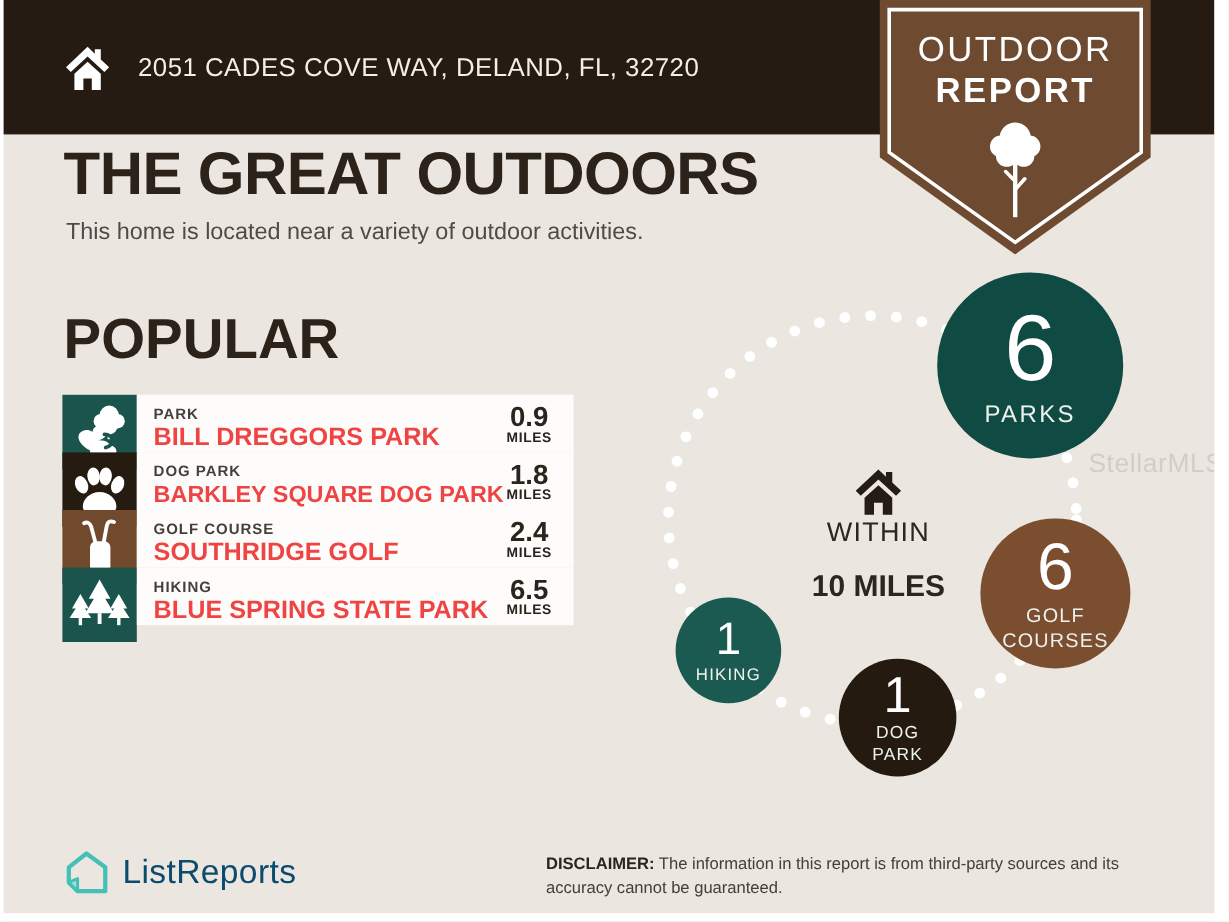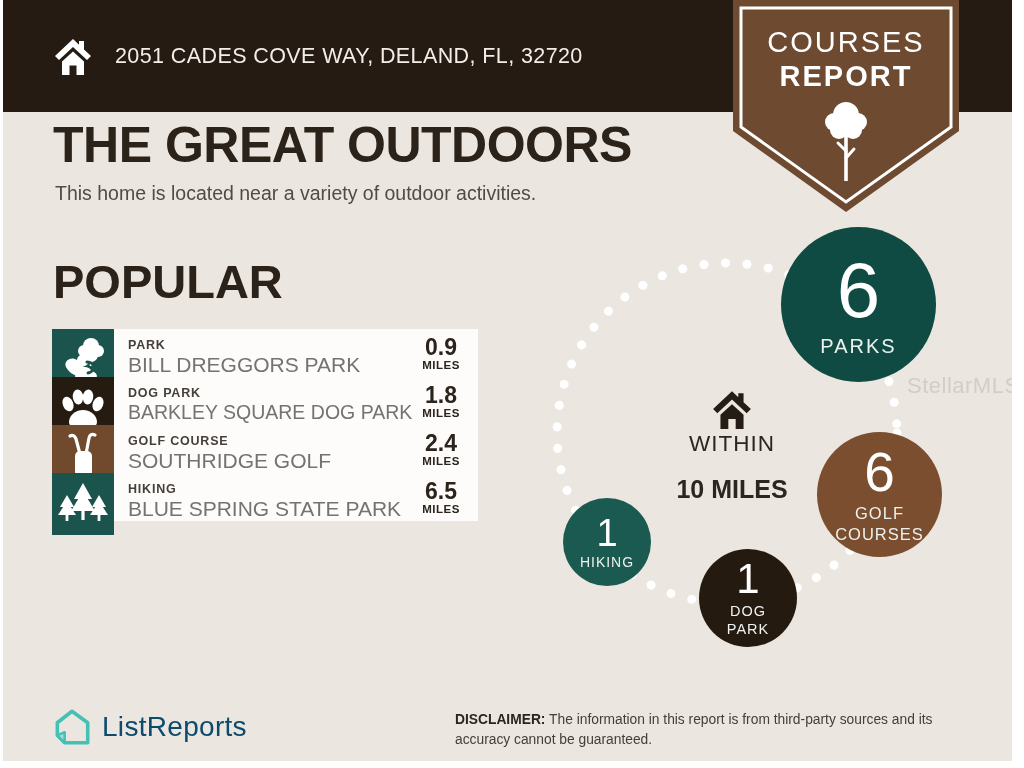--- a/index.html
+++ b/index.html
@@ -31,21 +31,21 @@
   .subtitle { position:absolute; left:55px; top:182px; font-size:19.5px; color:#504b46; z-index:4; }
 
   
   .popular-h { position:absolute; left:53px; top:254px; font-size:47px; font-weight:800; color:#2b2219; z-index:4; }
   .rows { position:absolute; left:52px; top:329px; width:426px; z-index:4; }
   .row { display:flex; height:48px; margin-bottom:0; }
   .row .ic { width:62px; height:62px; flex:none; display:flex; align-items:center; justify-content:center; }
   .row .body { flex:1; background:#fdfcfa; display:flex; padding:0 10px 0 14px; overflow:hidden; }
   .row .txt { padding-top:9px; flex:1; min-width:0; }
   .row .cat { font-size:12.5px; font-weight:700; letter-spacing:.8px; color:#453f39; line-height:15px; }
-  .row .name { font-size:21px; font-weight:400; color:#737373; line-height:23px; white-space:nowrap; }
+  .row .name { font-size:21px; font-weight:700; color:#ef4444; line-height:23px; white-space:nowrap; }
   .row:nth-child(2) .name { font-size:19.5px; }
   .row:nth-child(3) .name { white-space:normal; max-width:212px; }
   .row .dist { margin-left:auto; align-self:center; text-align:center; flex:none; width:54px; }
   .row .num { font-size:23px; font-weight:800; color:#2b241d; line-height:24px; }
   .row .unit { font-size:11.5px; font-weight:700; letter-spacing:.5px; color:#2b241d; }
   .ic.c-teal { background:#1a544c; } .ic.c-dark { background:#261b11; } .ic.c-brown { background:#71492c; }
 
   
   .ring { position:absolute; left:0; top:0; z-index:1; pointer-events:none; }
   .bubble { position:absolute; border-radius:50%; display:flex; flex-direction:column; align-items:center; justify-content:center; color:#fff; z-index:3; text-align:center; }
@@ -93,21 +93,21 @@
     </svg>
     <div class="addr">2051 CADES COVE WAY, DELAND, FL, 32720</div>
   </div>
 
   <div class="badge">
     <svg class="shape" width="226" height="212" viewBox="0 0 226 212">
       <polygon points="0,0 226,0 226,131 113,212 0,131" fill="#6e4a31"></polygon>
       <polygon points="8,8 218,8 218,127 113,202 8,127" fill="none" stroke="#ffffff" stroke-width="3"></polygon>
     </svg>
     <div class="content">
-      <div class="l1">COURSES</div>
+      <div class="l1">OUTDOOR</div>
       <div class="l2">REPORT</div>
       <svg class="tree" width="58" height="84" viewBox="0 0 58 84">
         <g fill="#ffffff">
           <circle cx="29" cy="16" r="13"></circle>
             <circle cx="17" cy="23" r="9"></circle>
             <circle cx="41" cy="23" r="9"></circle>
           <circle cx="22" cy="31" r="9"></circle>
             <circle cx="36" cy="31" r="9"></circle>
             <circle cx="29" cy="28" r="10"></circle>
           <rect x="27.2" y="34" width="3.6" height="48"></rect>

